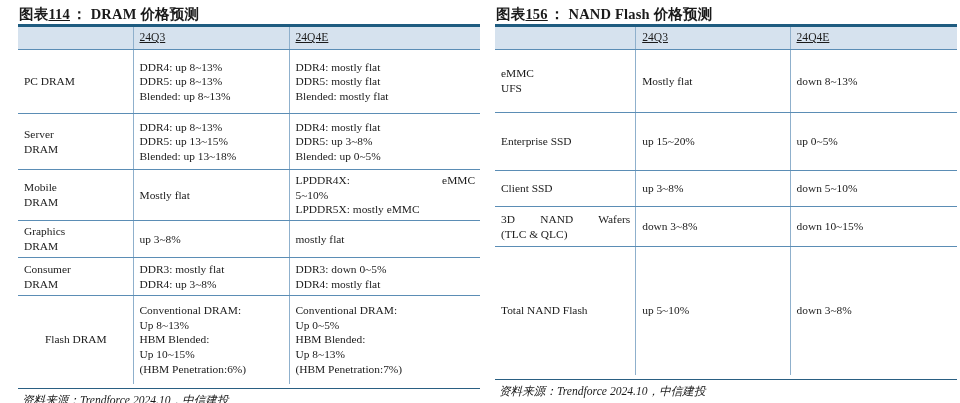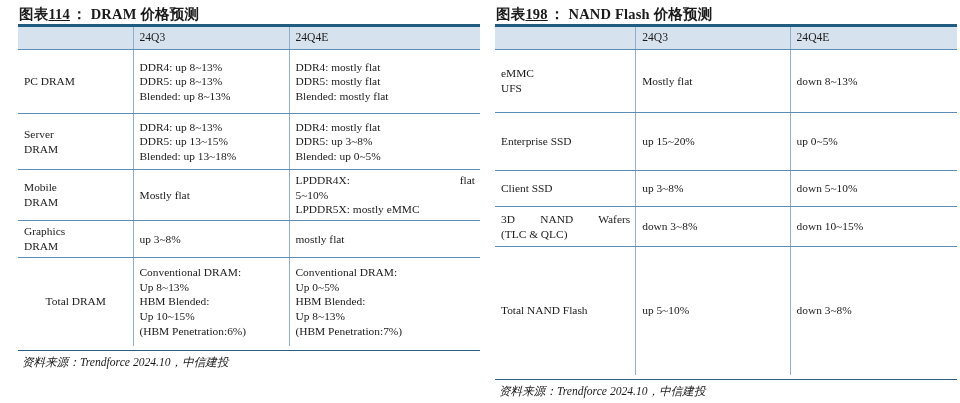--- a/index.html
+++ b/index.html
@@ -68,20 +68,21 @@
   table.ttbl td:last-child, table.ttbl th:last-child {
     border-right: none;
   }
   table.ttbl tr.head th {
     background: #d6e2ee;
     border-bottom: 1.4px solid #5b8db5;
     height: 18px;
     padding-top: 2px;
     padding-bottom: 2px;
     font-size: 11.6px;
+    text-decoration: underline;
   }
   table.ttbl tr.head th.blank { background: #d6e2ee; }
   table.ttbl tr:last-child td { border-bottom: none; }
 
   .cell-lines { display: block; }
   .cell-lines .ln { display: block; white-space: nowrap; }
   .just {
     text-align: justify;
     text-align-last: justify;
     white-space: normal;
@@ -182,21 +183,21 @@
                 <span class="ln">DRAM</span>
               </span>
             </td>
             <td>
               <span class="cell-lines">
                   <span class="ln">Mostly flat</span>
                 </span>
             </td>
             <td>
               <span class="cell-lines">
-                <span class="ln just">LPDDR4X: flat</span>
+                <span class="ln just">LPDDR4X: eMMC</span>
                 <span class="ln">5~10%</span>
                 <span class="ln">LPDDR5X: mostly eMMC</span>
               </span>
             </td>
           </tr>
 
           <tr style="height:37px">
             <td>
               <span class="cell-lines">
                 <span class="ln">Graphics</span>
@@ -208,25 +209,45 @@
                   <span class="ln">up 3~8%</span>
                 </span>
             </td>
             <td>
               <span class="cell-lines">
                   <span class="ln">mostly flat</span>
                 </span>
             </td>
           </tr>
 
+          <tr style="height:38px">
+            <td>
+              <span class="cell-lines">
+                <span class="ln">Consumer</span>
+                <span class="ln">DRAM</span>
+              </span>
+            </td>
+            <td>
+              <span class="cell-lines">
+                <span class="ln">DDR3: mostly flat</span>
+                <span class="ln">DDR4: up 3~8%</span>
+              </span>
+            </td>
+            <td>
+              <span class="cell-lines">
+                <span class="ln">DDR3: down 0~5%</span>
+                <span class="ln">DDR4: mostly flat</span>
+              </span>
+            </td>
+          </tr>
 
           <tr style="height:88px">
             <td style="text-align:center">
               <span class="cell-lines">
-                  <span class="ln">Total DRAM</span>
+                  <span class="ln">Flash DRAM</span>
                 </span>
             </td>
             <td>
               <span class="cell-lines">
                 <span class="ln">Conventional DRAM:</span>
                 <span class="ln">Up 8~13%</span>
                 <span class="ln">HBM Blended:</span>
                 <span class="ln">Up 10~15%</span>
                 <span class="ln">(HBM Penetration:6%)</span>
               </span>
@@ -245,21 +266,21 @@
       </table>
     </div>
 
     <div class="rule-bottom"></div>
     <div class="source">资料来源：Trendforce 2024.10，中信建投</div>
   </div>
 
   <div class="panel panel-right">
     <div class="fig-title">
       <span class="lbl">图表</span>
-      <span class="num">198</span>
+      <span class="num">156</span>
       <span class="sep">：</span>
       <span class="txt">NAND Flash 价格预测</span>
     </div>
     <div class="rule-top"></div>
 
     <div class="tbl-wrap">
       <table class="ttbl">
         <colgroup>
           <col style="width:134px">
             <col style="width:147px">

